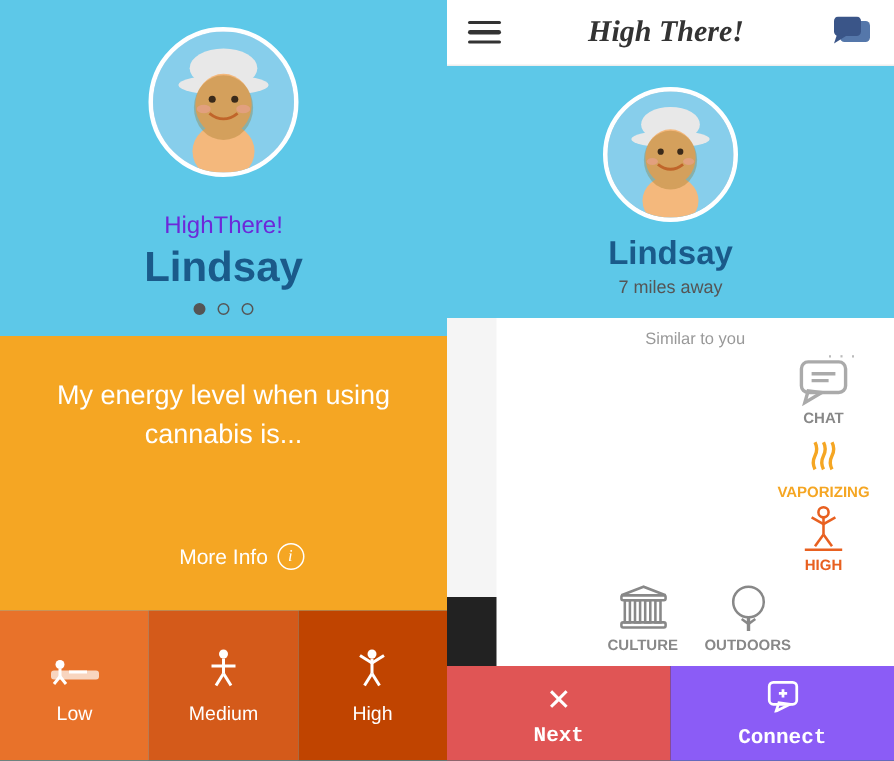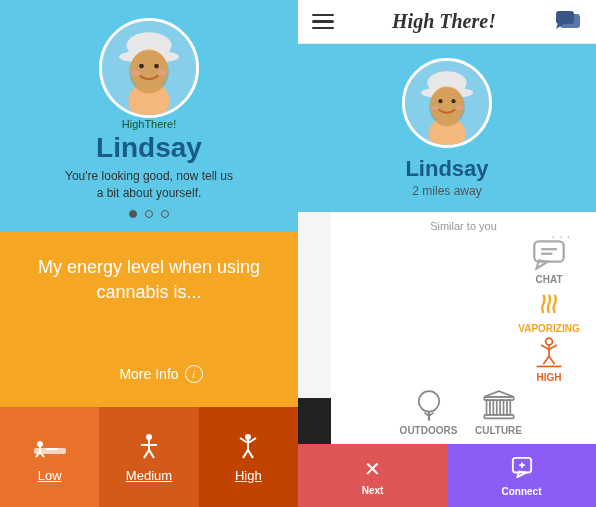--- a/index.html
+++ b/index.html
@@ -40,23 +40,23 @@
       border: 3px solid white;
       background: #cde;
     }
 
     .left-avatar svg {
       width: 100%;
       height: 100%;
     }
 
     .left-app-name {
-      font-size: 11px;
-      color: #14532d;
-      margin-top: 0;
+      font-size: 16px;
+      color: #6d28d9;
+      margin-top: 24px;
     }
 
     .left-user-name {
       font-size: 28px;
       font-weight: bold;
       color: #1a5a8a;
       margin-top: 2px;
     }
 
     .left-subtitle {
@@ -147,21 +147,20 @@
     }
 
     .energy-btn.low { background: #E8722A; }
     .energy-btn.medium { background: #D45A1A; }
     .energy-btn.high { background: #C04400; }
 
     .energy-btn-label {
       font-size: 13px;
       color: white;
       font-weight: 500;
-      text-decoration: underline;
     }
 
     
     .stick-icon svg {
       width: 36px;
       height: 28px;
     }
 
     
     .right-panel {
@@ -309,23 +308,24 @@
       justify-content: center;
       gap: 4px;
       cursor: pointer;
       border: none;
     }
 
     .action-btn.next { background: #E05555; }
     .action-btn.connect { background: #8b5cf6; }
 
     .action-btn-label {
-      font-size: 10px;
+      font-size: 14px;
       color: white;
       font-weight: 600;
+      font-family: Liberation Mono, monospace;
     }
 
     .nav-bar {
       background: #222;
       height: 36px;
       display: flex;
       align-items: center;
       justify-content: space-around;
       flex: 0 0 auto;
     }
@@ -381,21 +381,20 @@
           <ellipse cx="58" cy="48" rx="2.5" ry="2.5" fill="#3a2a1a"></ellipse>
 
           <path d="M 40 58 Q 50 66 60 58" stroke="#c0652a" stroke-width="2" fill="none"></path>
 
           <ellipse cx="36" cy="55" rx="5" ry="3" fill="#f0a0a0" opacity="0.5"></ellipse>
           <ellipse cx="64" cy="55" rx="5" ry="3" fill="#f0a0a0" opacity="0.5"></ellipse>
         </svg>
       </div>
       <span class="left-app-name">HighThere!</span>
       <span class="left-user-name">Lindsay</span>
-      <span class="left-subtitle">You're looking good, now tell us<br>a bit about yourself.</span>
       <div class="left-dots">
         <div class="dot active"></div>
         <div class="dot"></div>
         <div class="dot"></div>
       </div>
     </div>
 
     <div class="left-middle">
       <span class="energy-text">My energy level when
 using cannabis is...</span>
@@ -482,21 +481,21 @@
           <ellipse cx="45" cy="47" rx="18" ry="20" fill="#F4B87C"></ellipse>
           <ellipse cx="45" cy="49" rx="19" ry="21" fill="#8B6914" opacity="0.3"></ellipse>
           <ellipse cx="38" cy="43" rx="2.2" ry="2.2" fill="#3a2a1a"></ellipse>
           <ellipse cx="52" cy="43" rx="2.2" ry="2.2" fill="#3a2a1a"></ellipse>
           <path d="M 36 52 Q 45 59 54 52" stroke="#c0652a" stroke-width="2" fill="none"></path>
           <ellipse cx="32" cy="50" rx="4" ry="2.5" fill="#f0a0a0" opacity="0.5"></ellipse>
           <ellipse cx="58" cy="50" rx="4" ry="2.5" fill="#f0a0a0" opacity="0.5"></ellipse>
         </svg>
       </div>
       <span class="right-user-name">Lindsay</span>
-      <span class="right-distance">2 miles away</span>
+      <span class="right-distance">7 miles away</span>
     </div>
 
     <div class="right-content">
       <div style="display:flex; align-items:center; position:relative; padding: 8px 10px 0;">
         <span class="similar-label" style="flex:1; text-align:center; padding:0;">Similar to you</span>
         <span class="three-dots" style="position:absolute; right:10px; letter-spacing:3px; color:#bbb; font-size:14px;">···</span>
       </div>
 
       <div class="top-interests-row" style="display:flex; justify-content:center; align-items:flex-end; padding: 8px 14px 4px; gap:4px;">
 
@@ -541,45 +540,45 @@
           <span class="interest-label active-high">HIGH</span>
         </div>
       </div>
 
       <div class="bottom-interests-row" style="display:flex; justify-content:center; align-items:flex-end; padding: 4px 14px 8px; gap:4px;">
 
         <div class="interest-item">
           <div class="interest-icon-wrap">
             <svg viewBox="0 0 30 28" fill="none" xmlns="http://www.w3.org/2000/svg">
 
-              <circle cx="15" cy="10" r="9" stroke="#888" stroke-width="1.5" fill="none"></circle>
-              <line x1="15" y1="19" x2="15" y2="27" stroke="#888" stroke-width="2"></line>
-
-              <line x1="15" y1="23" x2="11" y2="20" stroke="#888" stroke-width="1.5"></line>
-              <line x1="15" y1="23" x2="19" y2="20" stroke="#888" stroke-width="1.5"></line>
-            </svg>
-          </div>
-          <span class="interest-label default">OUTDOORS</span>
-        </div>
-
-        <div class="interest-item">
-          <div class="interest-icon-wrap">
-            <svg viewBox="0 0 30 28" fill="none" xmlns="http://www.w3.org/2000/svg">
-
               <rect x="2" y="22" width="26" height="3" rx="1" stroke="#888" stroke-width="1.5" fill="none"></rect>
               <rect x="2" y="6" width="26" height="3" rx="1" stroke="#888" stroke-width="1.5" fill="none"></rect>
               <rect x="4" y="9" width="3" height="13" stroke="#888" stroke-width="1.5" fill="none"></rect>
               <rect x="10" y="9" width="3" height="13" stroke="#888" stroke-width="1.5" fill="none"></rect>
               <rect x="16" y="9" width="3" height="13" stroke="#888" stroke-width="1.5" fill="none"></rect>
               <rect x="22" y="9" width="3" height="13" stroke="#888" stroke-width="1.5" fill="none"></rect>
 
               <polygon points="15,1 2,6 28,6" stroke="#888" stroke-width="1.5" fill="none"></polygon>
             </svg>
           </div>
           <span class="interest-label default">CULTURE</span>
+        </div>
+
+        <div class="interest-item">
+          <div class="interest-icon-wrap">
+            <svg viewBox="0 0 30 28" fill="none" xmlns="http://www.w3.org/2000/svg">
+
+              <circle cx="15" cy="10" r="9" stroke="#888" stroke-width="1.5" fill="none"></circle>
+              <line x1="15" y1="19" x2="15" y2="27" stroke="#888" stroke-width="2"></line>
+
+              <line x1="15" y1="23" x2="11" y2="20" stroke="#888" stroke-width="1.5"></line>
+              <line x1="15" y1="23" x2="19" y2="20" stroke="#888" stroke-width="1.5"></line>
+            </svg>
+          </div>
+          <span class="interest-label default">OUTDOORS</span>
         </div>
       </div>
     </div>
 
     <div class="right-actions">
       <div class="action-btn next">
         <div style="font-size:20px; color:white;">✕</div>
         <span class="action-btn-label">Next</span>
       </div>
       <div class="action-btn connect">

